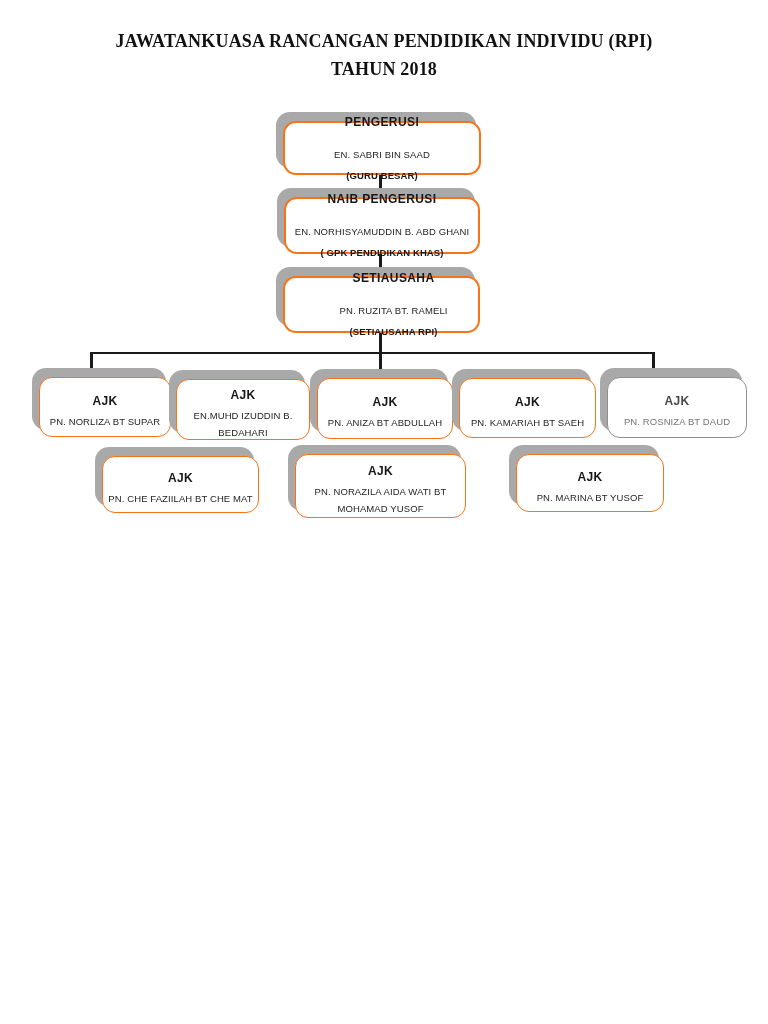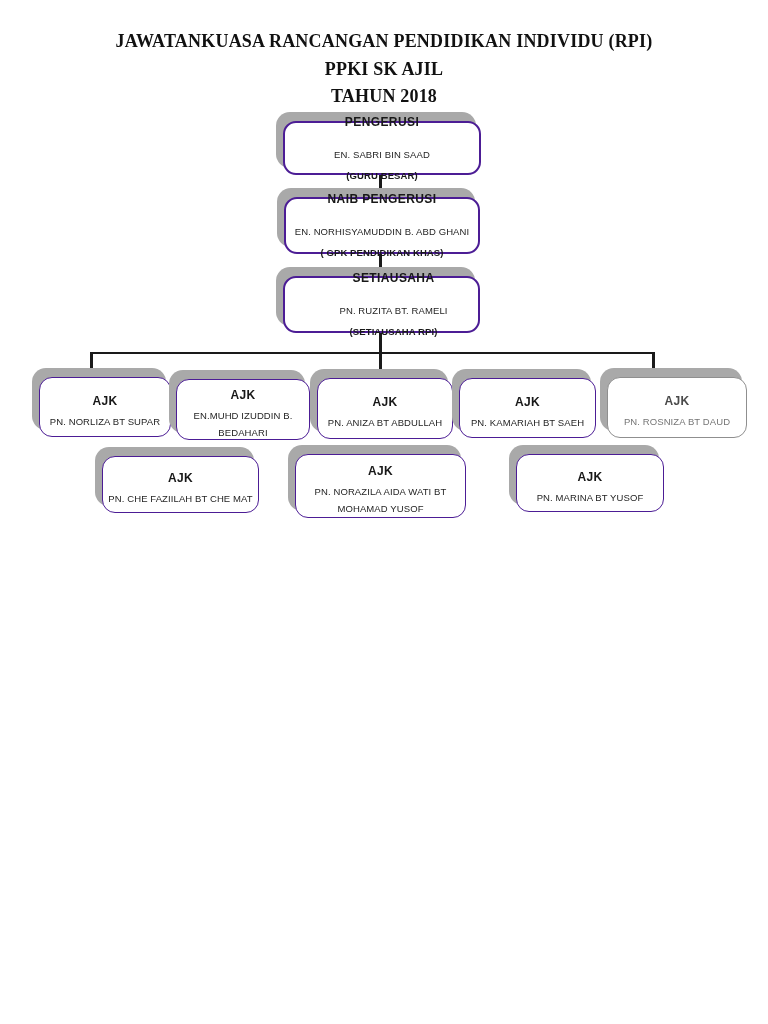--- a/index.html
+++ b/index.html
@@ -31,21 +31,21 @@
     position: absolute;
     background: #1a1a1a;
     z-index: 1;
   }
 
   
   .node {
     position: absolute;
     z-index: 2;
     background: #ffffff;
-    border: 2px solid #4c1d95;
+    border: 2px solid #f97316;
     border-radius: 13px;
     box-shadow: -6px -8px 0 1px #a9a9a9;
     display: flex;
     flex-direction: column;
     align-items: center;
     text-align: center;
     box-sizing: border-box;
     padding: 0 4px;
     color: #1c1c1c;
   }
@@ -107,21 +107,20 @@
   #conn-d-mid   { left: 379px; top: 352px; width: 3px; height: 28px; }
   #conn-d-right { left: 652px; top: 352px; width: 3px; height: 28px; }
 </style>
 </head>
 <body>
 
 <div id="page">
 
   <div id="title-block">
     <div>JAWATANKUASA RANCANGAN PENDIDIKAN INDIVIDU (RPI)</div>
-    <div>PPKI SK AJIL</div>
     <div>TAHUN 2018</div>
   </div>
 
   <div class="conn" id="conn-v1"></div>
   <div class="conn" id="conn-v2"></div>
   <div class="conn" id="conn-v3"></div>
   <div class="conn" id="conn-h"></div>
   <div class="conn" id="conn-d-left"></div>
   <div class="conn" id="conn-d-mid"></div>
   <div class="conn" id="conn-d-right"></div>

